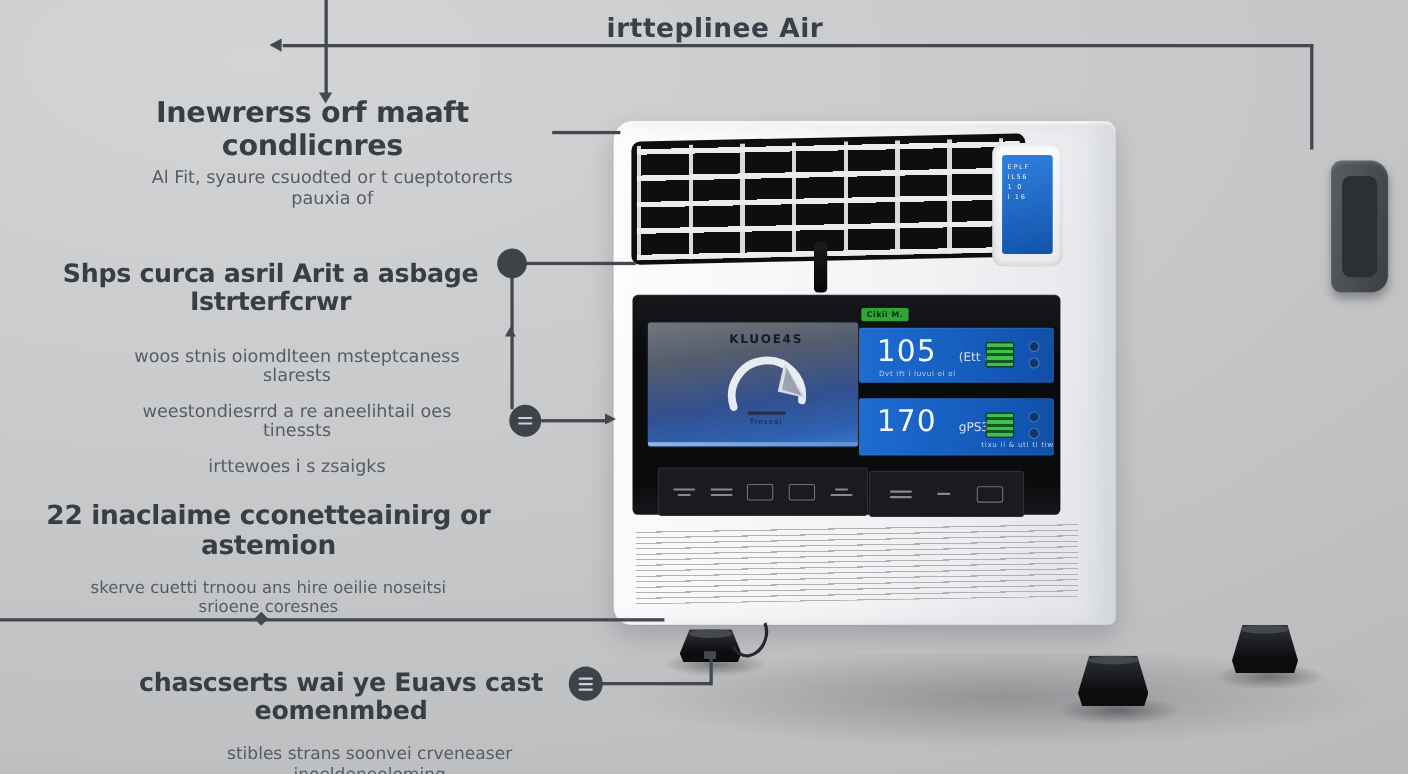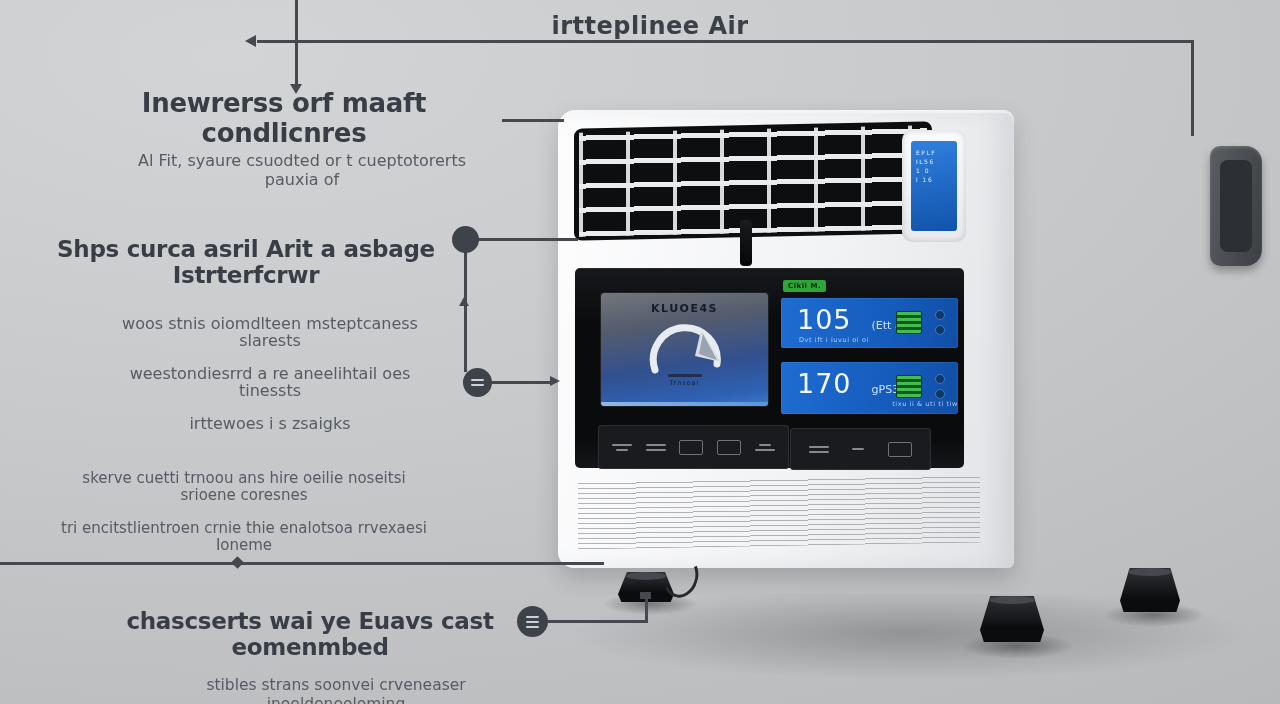--- a/index.html
+++ b/index.html
@@ -89,22 +89,22 @@
     background-image:repeating-linear-gradient(0deg, #e9eaeb 0px, #ededee 5px, transparent 5px, transparent 24px),
                      repeating-linear-gradient(90deg, #d5d7d8 0px, #dadbdc 4px, transparent 4px, transparent 47px);}
   #antenna{position:absolute;left:182px;top:110px;width:12px;height:46px;background:linear-gradient(#1b1c1e,#050607);border-radius:4px;}
   #minidisp{position:absolute;left:344px;top:20px;width:64px;height:112px;background:linear-gradient(#fafbfc,#e8eaec);border-radius:10px;box-shadow:inset 0 0 6px rgba(0,0,0,.18);}
   #minidisp .scr{position:absolute;left:9px;top:11px;width:46px;height:90px;box-sizing:border-box;padding:7px 5px;
     background:linear-gradient(170deg,#2f80de,#1253ab);border-radius:3px;color:#e7f0fc;font-size:6px;line-height:9px;letter-spacing:1.5px;}
 
   #panel{position:absolute;left:17px;top:158px;width:389px;height:200px;border-radius:5px;
     background:linear-gradient(#17181b,#0a0b0d 28%,#0a0b0d 85%,#151619);
     box-shadow:inset 0 1px 0 rgba(255,255,255,.08);}
-  #screen{position:absolute;left:25px;top:24px;width:167px;height:113px;border-radius:4px;border:1px solid #1e2024;overflow:hidden;
-    background:linear-gradient(172deg,#72767d 0%,#555d6d 28%,#32508f 62%,#2e62b4 88%,#3c79cd 100%);}
+  #screen{position:absolute;left:13px;top:24px;width:167px;height:113px;border-radius:4px;border:1px solid #1e2024;overflow:hidden;
+    background:linear-gradient(172deg,#72767d 0%,#555d6d 28%,#32508f 62%,#2e62b4 88%,#3c79cd 100%);padding-left:24px;}
   #screen .brand{margin-top:9px;text-align:center;font-size:11px;font-weight:bold;color:#151b27;letter-spacing:1.5px;}
   #screen svg{display:block;margin:1px auto 0;}
   #screen .dash{width:34px;height:3px;background:#232f49;margin:0 auto 2px;border-radius:1px;}
   #screen .cap{text-align:center;font-size:6.5px;color:#172133;letter-spacing:1px;}
   #screen .strip{position:absolute;left:0;right:0;bottom:0;height:4px;background:linear-gradient(90deg,#a3c7ee,#5f9bdd);opacity:.85;}
   #badge{position:absolute;left:208px;top:12px;background:#2fa437;color:#0b2b0f;font-size:7px;font-weight:bold;padding:2px 5px;border-radius:2px;letter-spacing:.5px;}
   .rbox{position:absolute;left:206px;width:177px;border-radius:2px;color:#eef4fc;
     background:linear-gradient(95deg,#1e6cd2 0%,#1459b8 70%,#114fa6 100%);
     box-shadow:inset 0 0 0 1px rgba(255,255,255,.07);}
   #rbox1{top:30px;height:50px;}
@@ -285,23 +285,23 @@
   <div class="tb" id="b2">
     <h2>Shps curca asril Arit a asbage Istrterfcrwr</h2>
     <div class="lines">
       <p>woos stnis oiomdlteen msteptcaness slarests</p>
       <p>weestondiesrrd a re aneelihtail oes tinessts</p>
       <p>irttewoes i s zsaigks</p>
     </div>
   </div>
 
   <div class="tb" id="b3">
+    <h2>22 inaclaime cconetteainirg or astemion</h2>
     <div class="lines">
       <p>skerve cuetti trnoou ans hire oeilie noseitsi srioene coresnes</p>
-      <p>tri encitstlientroen crnie thie enalotsoa rrvexaesi Ioneme</p>
     </div>
   </div>
 
   <div class="tb" id="b4">
     <h2>chascserts wai ye Euavs cast eomenmbed</h2>
     <div class="lines">
       <p>stibles strans soonvei crveneaser inoeldeneoloming</p>
       <p>ati qjieir aiic hntenti caroom onoorers</p>
     </div>
   </div>

